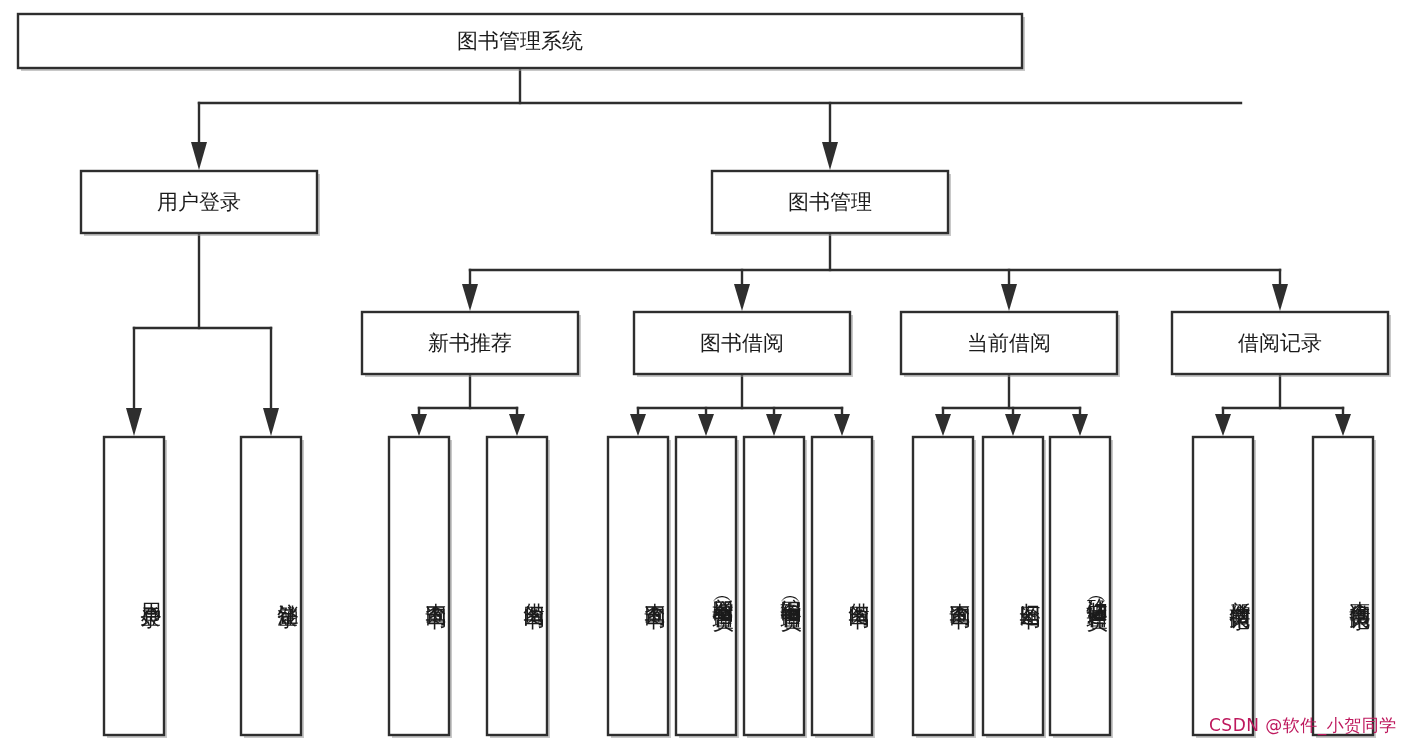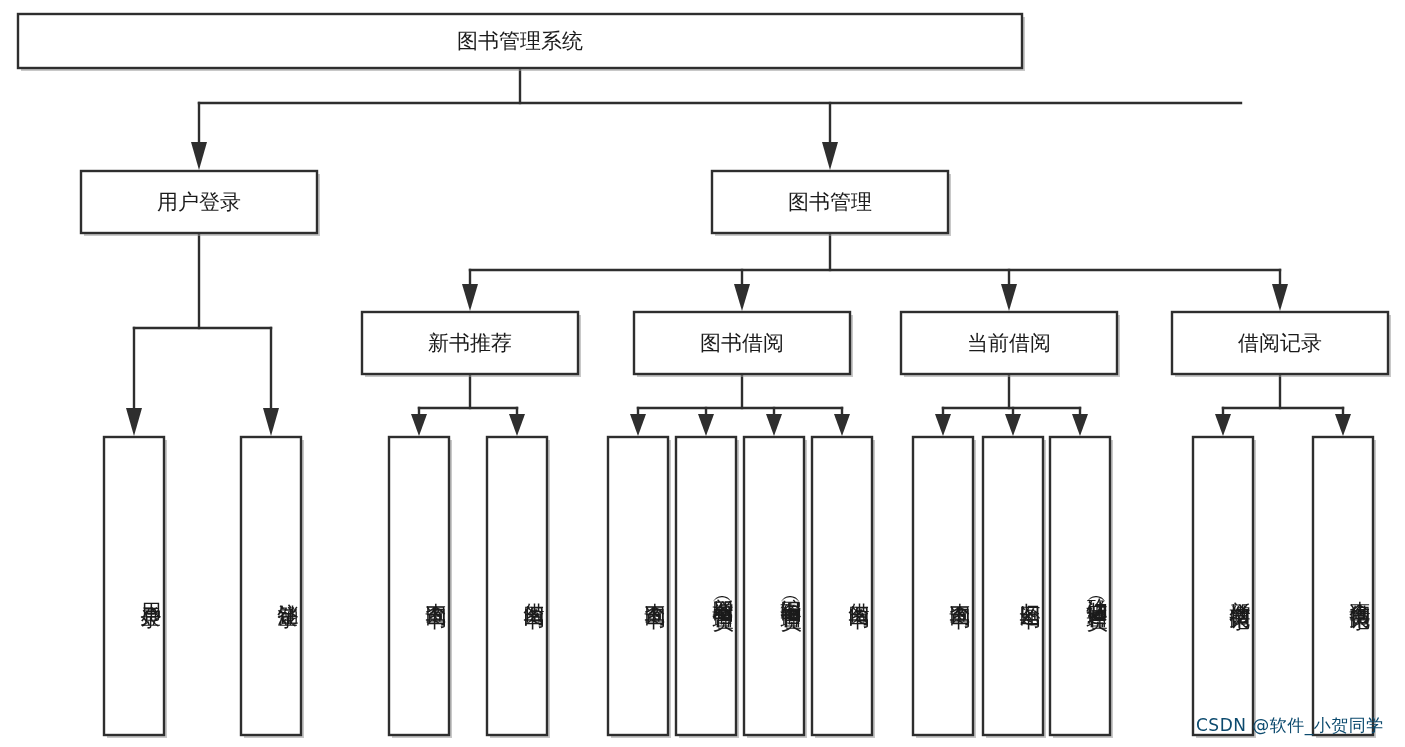--- a/index.html
+++ b/index.html
@@ -64,23 +64,24 @@
     line-height: 1.32;
     letter-spacing: 2px;
     color: #1b1b1b;
     pointer-events: none;
     white-space: nowrap;
   }
   .watermark {
     position: absolute;
     font-family: "DejaVu Sans", "Liberation Sans", sans-serif;
     font-size: 17px;
-    color: #0c4a6e;
+    color: #be185d;
     letter-spacing: 0.5px;
     white-space: nowrap;
+    padding-left: 13px;
   }
 </style>
 </head>
 <body>
 
 <div id="diagram-root">
 
   <svg id="tree-svg" viewBox="0 0 1405 747">
     <g id="connectors-layer">
 

